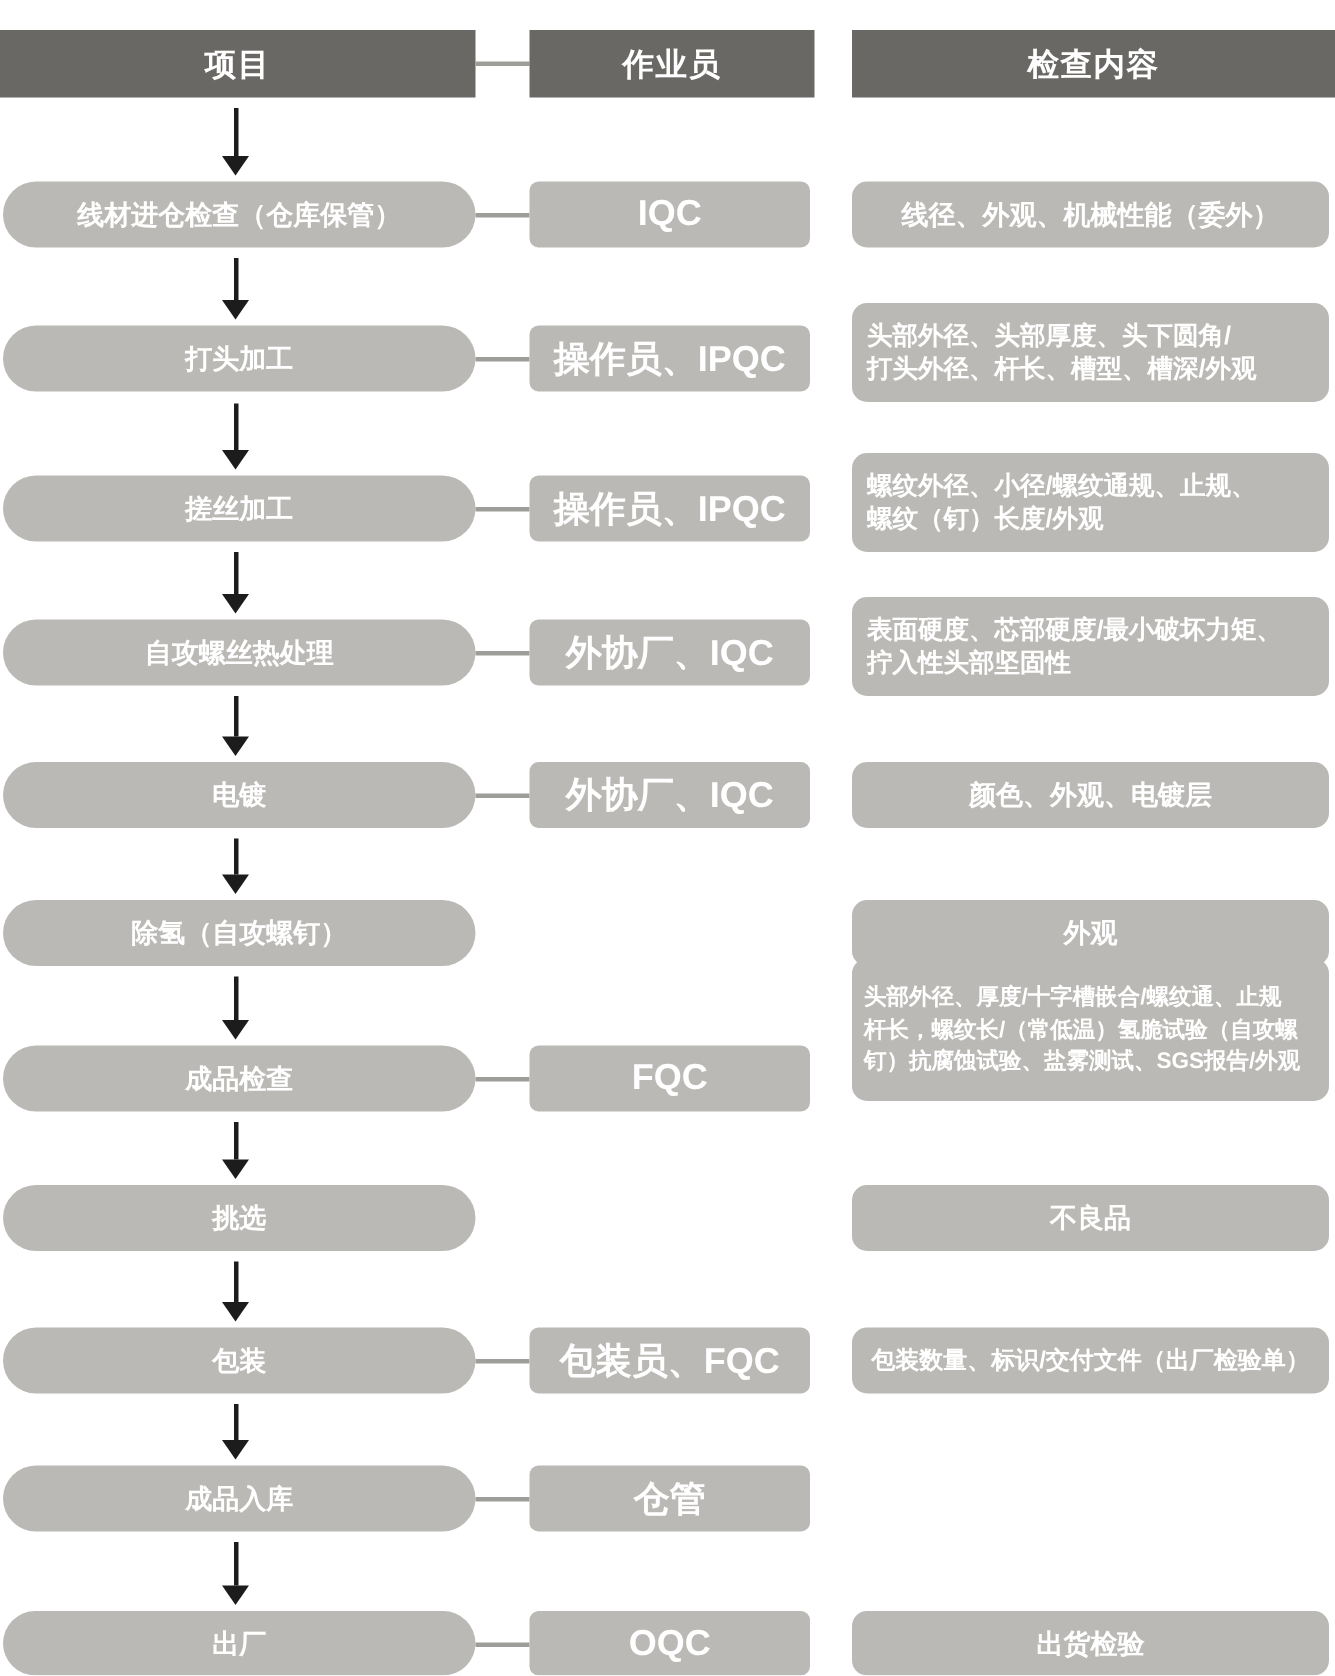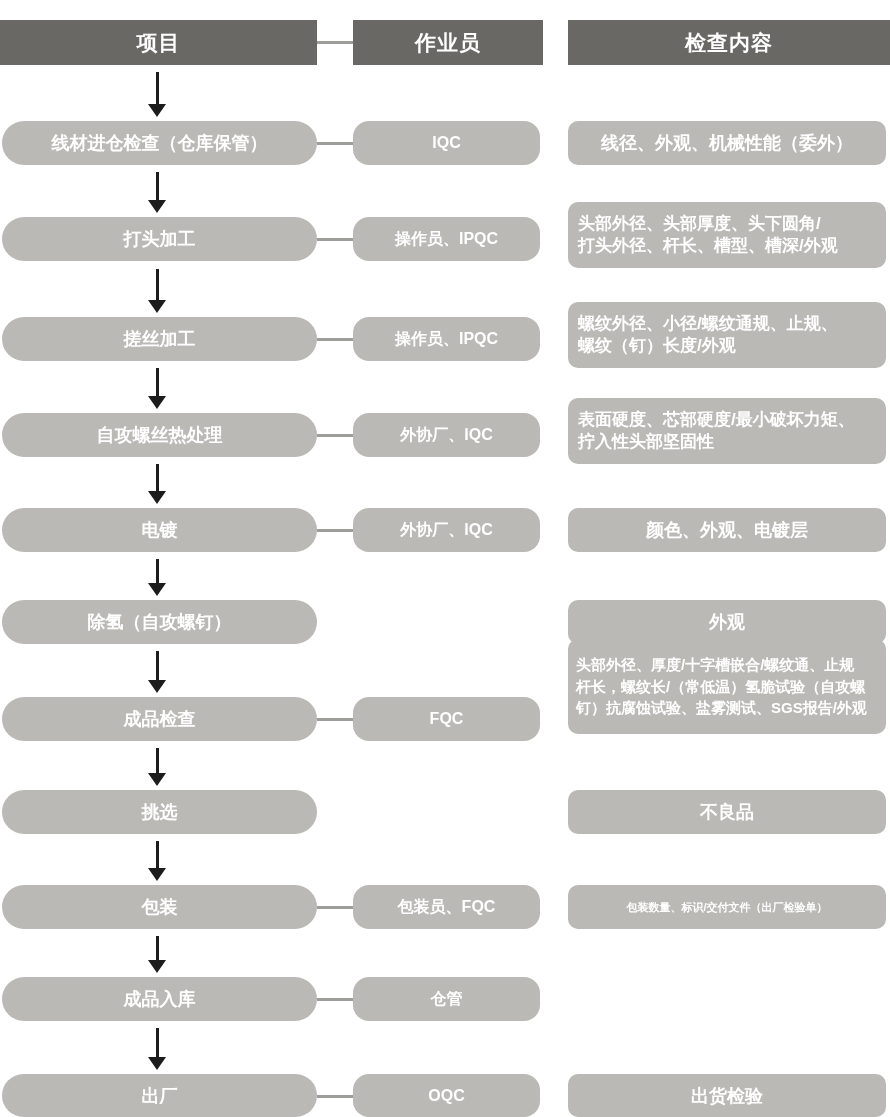--- a/index.html
+++ b/index.html
@@ -13,27 +13,27 @@
   .canvas{
     position:relative;width:890px;height:1117px;background:#ffffff;overflow:hidden;
     font-family:"Liberation Sans","DejaVu Sans",sans-serif;font-weight:bold;
   }
   .box{
     position:absolute;display:flex;align-items:center;justify-content:center;
     color:var(--txt);box-sizing:border-box;text-align:center;
   }
   .hbox{background:var(--hdr);top:20px;height:45px;font-size:21px;letter-spacing:1px;}
   .pbox{background:var(--box);left:2px;width:315px;height:44px;border-radius:22px;font-size:18px;}
-  .obox{background:var(--box);left:353px;width:187px;height:44px;border-radius:16px;font-size:16px;}
+  .obox{background:var(--box);left:353px;width:187px;height:44px;border-radius:6px;font-size:24px;}
   .ibox{background:var(--box);left:568px;width:318px;height:44px;border-radius:10px;font-size:18px;}
   .ibox.multi{height:66px;font-size:17px;line-height:1.3;justify-content:flex-start;
     text-align:left;padding:0 10px;white-space:pre-line;}
   .ibox.multi3{height:95px;font-size:15px;line-height:1.45;justify-content:flex-start;
     text-align:left;padding:0 8px;white-space:pre-line;}
-  .ibox.small{font-size:11px;}
+  .ibox.small{font-size:16px;}
   .conn{position:absolute;left:317px;width:36px;height:3px;background:var(--conn);}
   .arrow{position:absolute;left:147px;width:20px;display:flex;flex-direction:column;align-items:center;}
   .arrow .stem{width:3px;flex:1;background:var(--arrow);}
   .arrow .head{width:0;height:0;border-left:9px solid transparent;border-right:9px solid transparent;
     border-top:13px solid var(--arrow);}
 </style>
 </head>
 <body>
 
 <div class="canvas">

